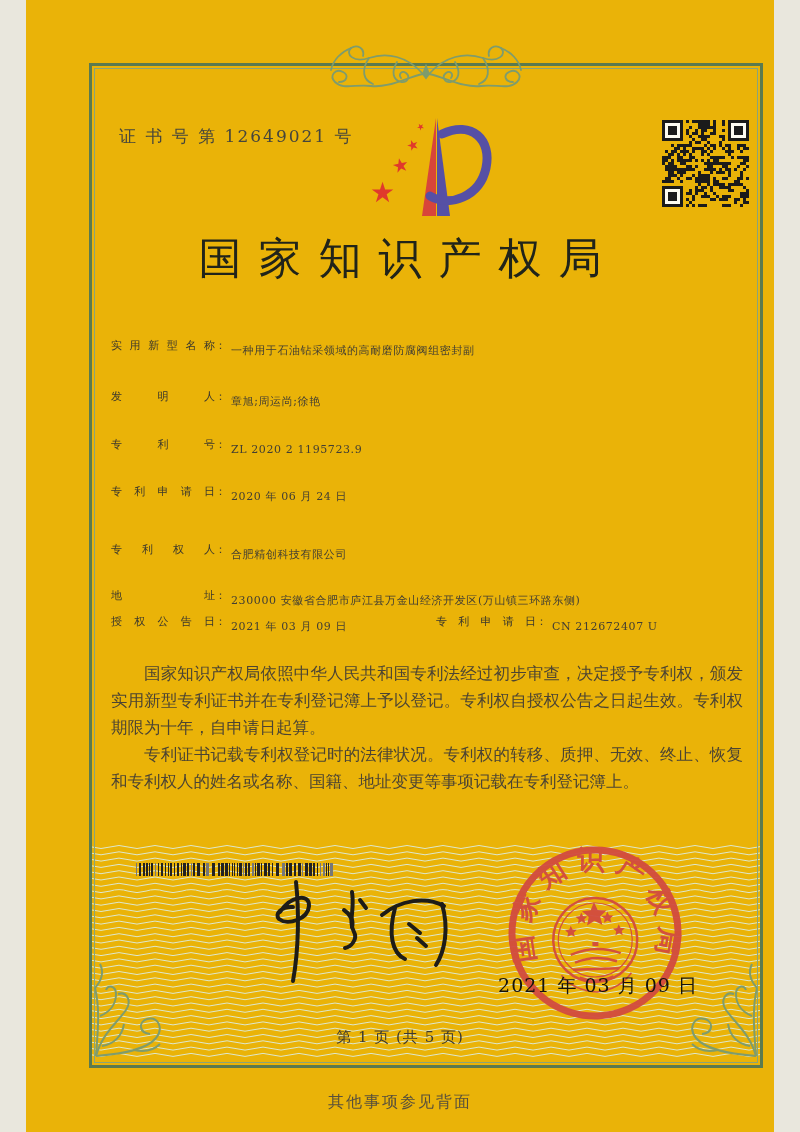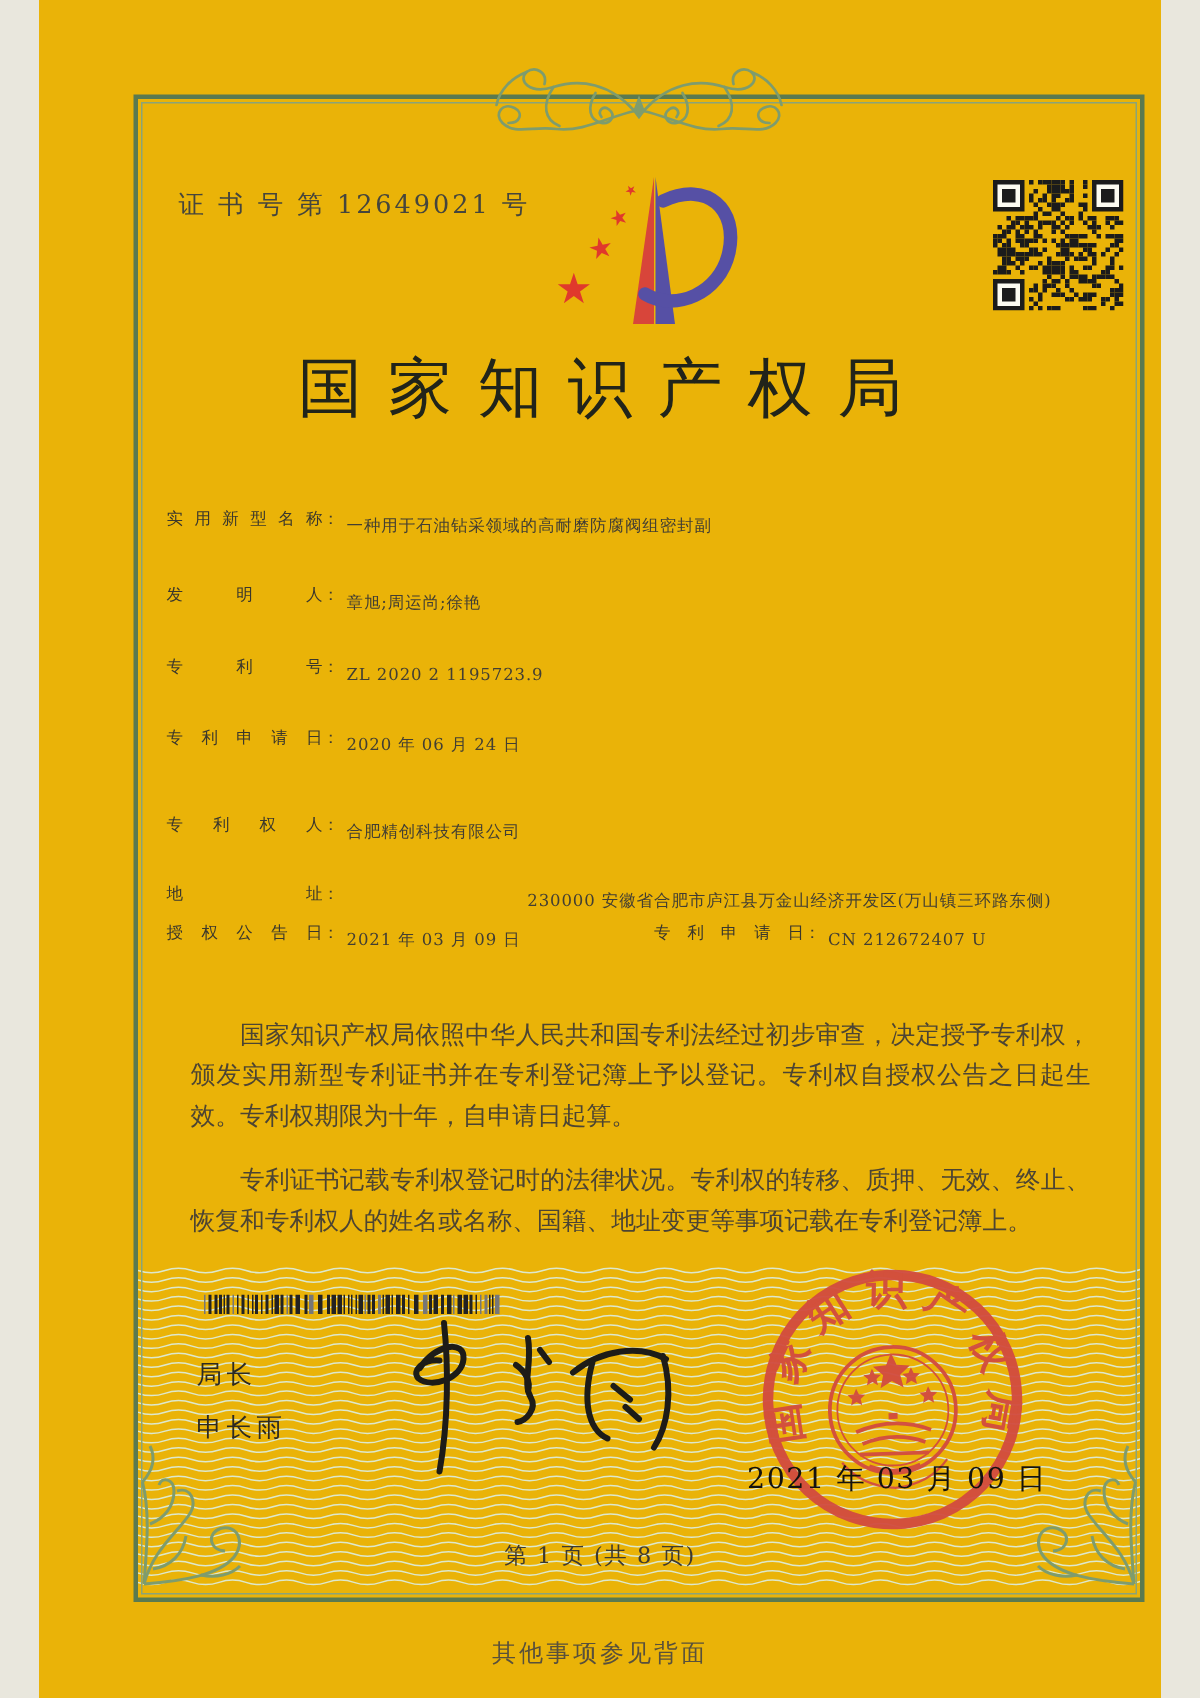--- a/index.html
+++ b/index.html
@@ -16,21 +16,21 @@
   .logo{position:absolute;left:336px;top:110px;}
   .title{position:absolute;left:0;right:0;top:230px;text-align:center;font-size:43px;letter-spacing:17px;text-indent:17px;color:#21241a;font-weight:500;}
   .fields{position:absolute;left:85px;top:338px;width:640px;font-size:11px;color:#3f3b30;}
   .frow{position:relative;margin-bottom:0;}
   .flabel{display:inline-block;width:104px;text-align:justify;text-align-last:justify;vertical-align:top;color:#3a372d;}
   .colon{display:inline-block;width:16px;vertical-align:top;}
   .fvalue{display:inline-block;vertical-align:top;max-width:480px;letter-spacing:0.6px;line-height:25px;color:#423e33;}
   .pair2{position:absolute;left:325px;top:0;white-space:nowrap;}
   .pair2 .flabel{width:100px;}
   .paras{position:absolute;left:85px;top:660px;width:632px;font-size:16.5px;line-height:27px;color:#4c4433;text-align:justify;}
-  .paras p{margin:16px;text-indent:2em;}
+  .paras p{margin:0;text-indent:2em;}
   .barcode{position:absolute;left:110px;top:861px;}
   .officer{position:absolute;left:105px;top:905px;font-family:"DejaVu Sans","Liberation Sans",sans-serif;font-size:17px;letter-spacing:3px;color:#2c2a23;}
   .officer div{margin-bottom:12px;}
   .signature{position:absolute;left:222px;top:876px;}
   .seal{position:absolute;left:474px;top:838px;opacity:0.95;transform:rotate(-2deg);}
   .seal-date{position:absolute;left:467px;top:973px;width:210px;text-align:center;font-size:19px;letter-spacing:1px;color:#14120e;white-space:nowrap;}
   .page-info{position:absolute;left:0;right:0;top:1028px;text-align:center;font-size:15px;letter-spacing:1px;color:#3c3931;}
   .back-note{position:absolute;left:0;right:0;top:1092px;text-align:center;font-size:16px;letter-spacing:2px;color:#58503c;}
 </style>
 </head>
@@ -464,21 +464,21 @@
       <div class="frow" style="margin-bottom:22px;">
         <span class="flabel">专利号</span><span class="colon">：</span><span class="fvalue">ZL 2020 2 1195723.9</span>
       </div>
       <div class="frow" style="margin-bottom:33px;">
         <span class="flabel">专利申请日</span><span class="colon">：</span><span class="fvalue">2020 年 06 月 24 日</span>
       </div>
       <div class="frow" style="margin-bottom:21px;">
         <span class="flabel">专利权人</span><span class="colon">：</span><span class="fvalue">合肥精创科技有限公司</span>
       </div>
       <div class="frow" style="margin-bottom:1px;">
-        <span class="flabel">地址</span><span class="colon">：</span><span class="fvalue" style="width:470px;text-align:right;">230000 安徽省合肥市庐江县万金山经济开发区(万山镇三环路东侧)</span>
+        <span class="flabel">地址</span><span class="colon">：</span><span class="fvalue" style="width:470px;">230000 安徽省合肥市庐江县万金山经济开发区(万山镇三环路东侧)</span>
       </div>
       <div class="frow">
         <span class="flabel">授权公告日</span><span class="colon">：</span><span class="fvalue">2021 年 03 月 09 日</span>
         <span class="pair2">
           <span class="flabel">专利申请日</span><span class="colon">：</span><span class="fvalue">CN 212672407 U</span>
         </span>
       </div>
     </div>
 
     <div class="paras">
@@ -539,24 +539,20 @@
           <rect x="173" y="0" width="3" height="13" fill="#222"></rect>
           <rect x="177" y="0" width="2" height="13" fill="#222"></rect>
           <rect x="181" y="0" width="1" height="13" fill="#222"></rect>
           <rect x="184" y="0" width="1" height="13" fill="#777"></rect>
           <rect x="187" y="0" width="2" height="13" fill="#777"></rect>
           <rect x="190" y="0" width="1" height="13" fill="#222"></rect>
           <rect x="192" y="0" width="1" height="13" fill="#222"></rect>
           <rect x="194" y="0" width="3" height="13" fill="#777"></rect>
         </svg></div>
 
-    <div class="officer">
-      <div>局长</div>
-      <div>申长雨</div>
-    </div>
 
     <svg class="signature" width="210" height="112" viewBox="0 0 210 112">
       <g fill="none" stroke="#1d1c18" stroke-width="4" stroke-linecap="round">
         <path d="M32,36 C42,20 62,17 61,30 C60,43 40,50 31,43 C26,38 34,30 45,31"></path>
         <path d="M48,6 C51,34 51,72 45,105"></path>
         <path d="M104,16 C107,34 100,46 106,56 C110,63 103,71 97,72"></path>
         <path d="M96,34 C102,38 106,45 104,51"></path>
         <path d="M112,24 l6,8"></path>
         <path d="M134,39 C152,24 178,20 196,30"></path>
         <path d="M147,32 C140,58 144,77 157,83"></path>
@@ -587,17 +583,17 @@
         <path d="M95,64 l3.5,8 8.8,0.8 -6.6,5.9 2,8.6 -7.7,-4.6 -7.7,4.6 2,-8.6 -6.6,-5.9 8.8,-0.8 Z"></path>
         <path d="M71,87 l1.7,3.8 4.2,0.4 -3.1,2.8 0.9,4.1 -3.7,-2.2 -3.7,2.2 0.9,-4.1 -3.1,-2.8 4.2,-0.4 Z"></path>
         <path d="M82,74 l1.7,3.8 4.2,0.4 -3.1,2.8 0.9,4.1 -3.7,-2.2 -3.7,2.2 0.9,-4.1 -3.1,-2.8 4.2,-0.4 Z"></path>
         <path d="M108,74 l1.7,3.8 4.2,0.4 -3.1,2.8 0.9,4.1 -3.7,-2.2 -3.7,2.2 0.9,-4.1 -3.1,-2.8 4.2,-0.4 Z"></path>
         <path d="M119,87 l1.7,3.8 4.2,0.4 -3.1,2.8 0.9,4.1 -3.7,-2.2 -3.7,2.2 0.9,-4.1 -3.1,-2.8 4.2,-0.4 Z"></path>
         <rect x="92" y="104" width="6" height="4"></rect>
       </g>
     </svg>
     <div class="seal-date">2021 年 03 月 09 日</div>
 
-    <div class="page-info">第 1 页 (共 8 页)</div>
+    <div class="page-info">第 1 页 (共 5 页)</div>
     <div class="back-note">其他事项参见背面</div>
 
   </div>
 </div>
 
 </body></html>

